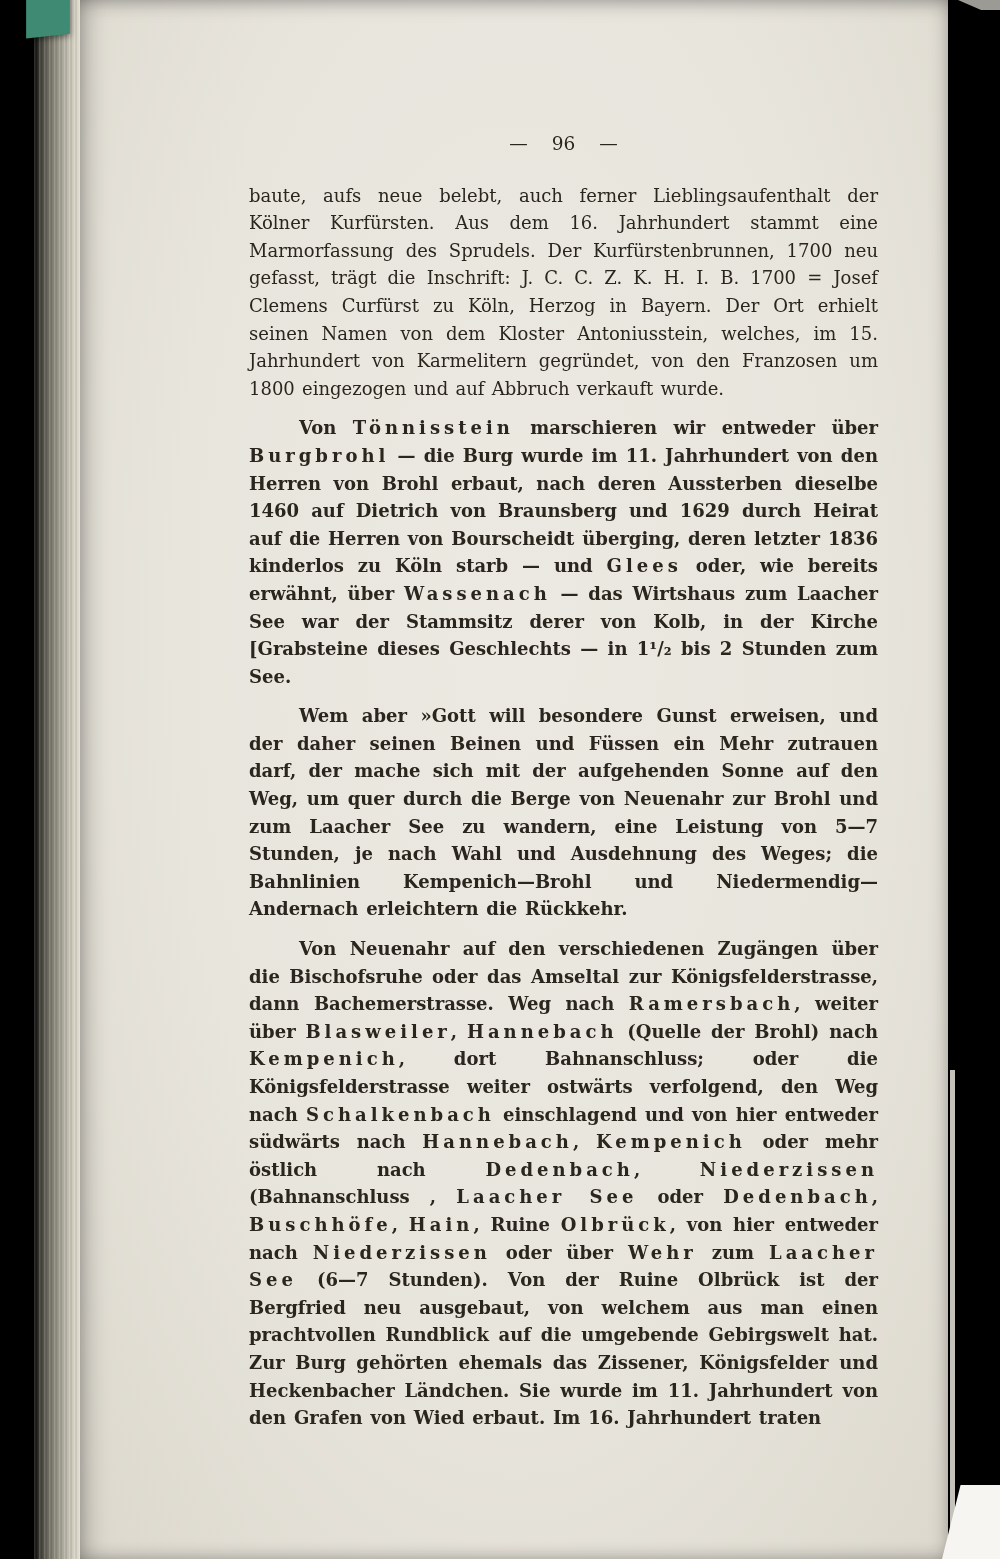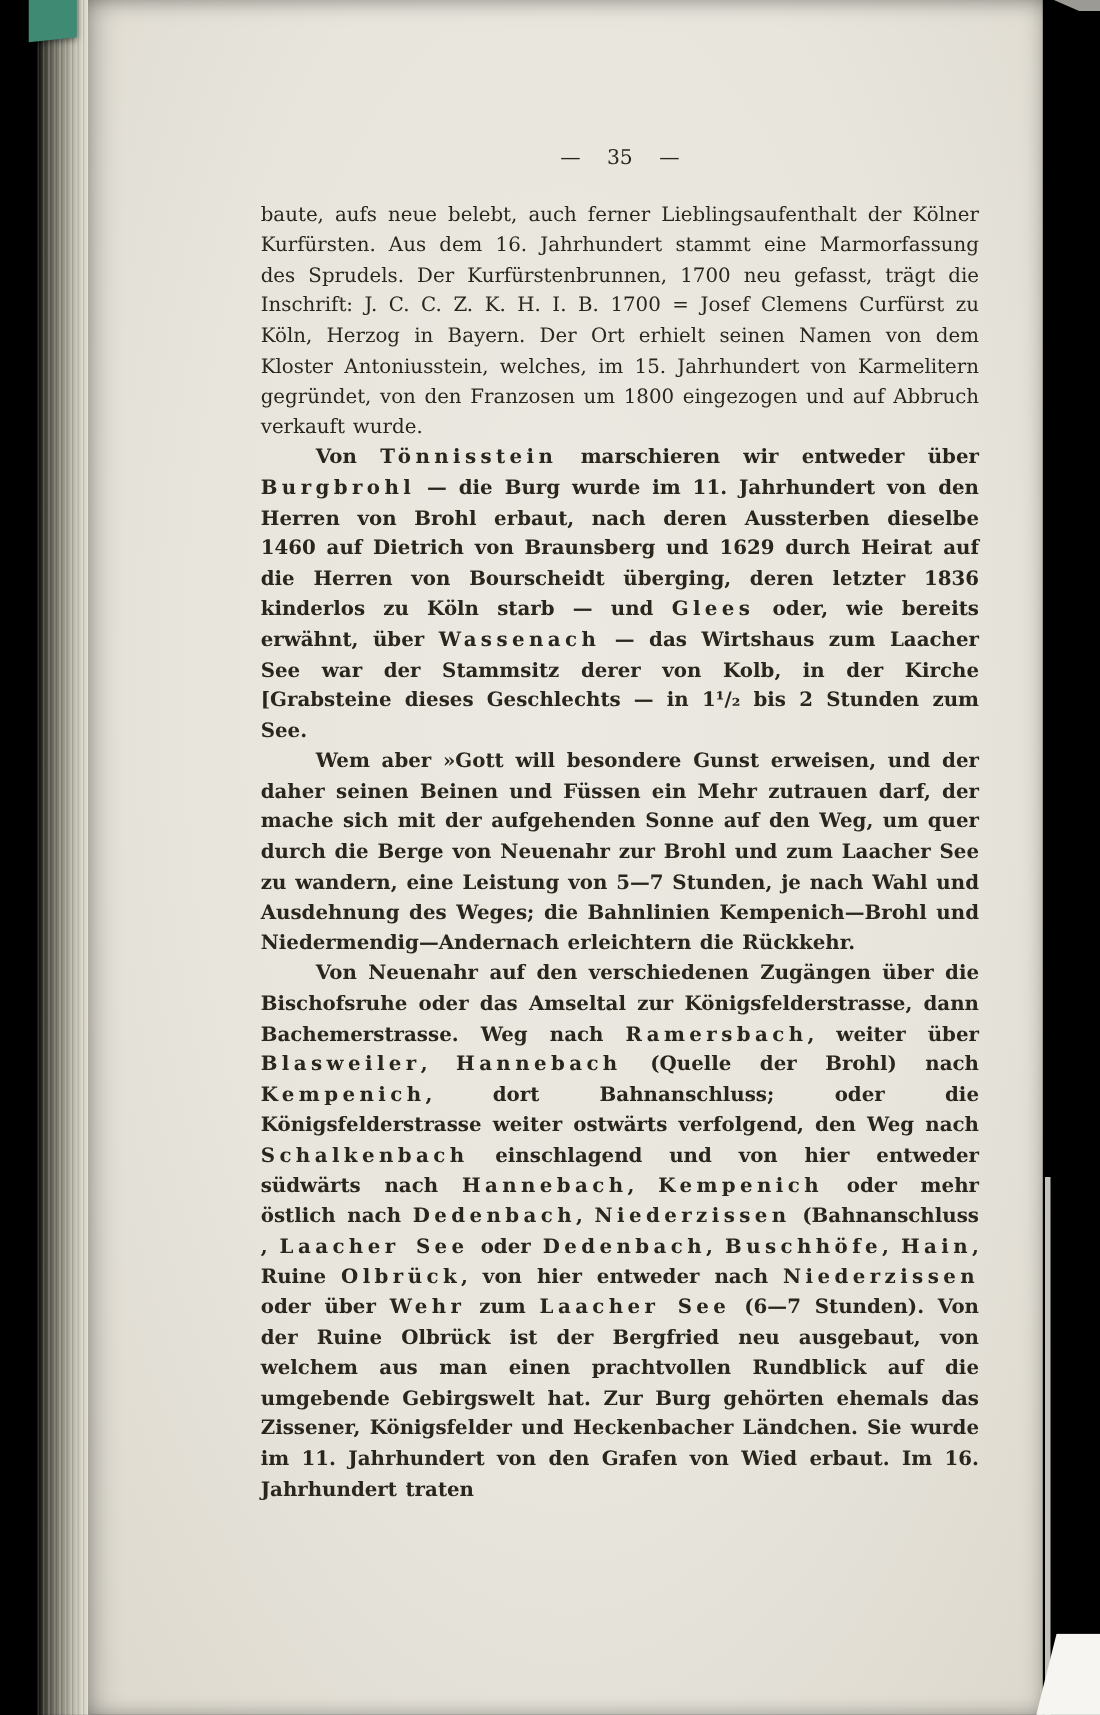--- a/index.html
+++ b/index.html
@@ -70,21 +70,21 @@
   .page-num {
     margin-top: 130px;
     margin-bottom: 24px;
     text-align: center;
     display: flex;
     justify-content: center;
     gap: 24px;
     font-size: 18.5px;
   }
   p.para {
-    margin: 0;
+    margin: 12px;
     word-spacing: 1.5px;
   }
   p.indent {
     text-indent: 50px;
     font-weight: bold;
   }
   .spaced {
     letter-spacing: 4px;
   }
   
@@ -122,21 +122,21 @@
 
 <div class="scan">
   <div class="spine-edge"></div>
   <div class="cover-corner"></div>
   <div class="top-right-sliver"></div>
 
   <div class="page">
     <div class="text-block">
       <div class="page-num">
         <span>—</span>
-        <span>35</span>
+        <span>96</span>
         <span>—</span>
       </div>
 
     <p class="para"><span>baute, aufs neue belebt, auch ferner Lieblingsaufenthalt der Kölner Kurfürsten. Aus dem 16. Jahrhundert stammt eine Marmorfassung des Sprudels. Der Kurfürstenbrunnen, 1700 neu gefasst, trägt die Inschrift: J. C. C. Z. K. H. I. B. 1700 = Josef Clemens Curfürst zu Köln, Herzog in Bayern. Der Ort erhielt seinen Namen von dem Kloster Antoniusstein, welches, im 15. Jahrhundert von Karmelitern gegründet, von den Franzosen um 1800 eingezogen und auf Abbruch verkauft wurde.</span></p>
         <p class="para indent"><span>Von </span><span class="spaced">Tönnisstein</span><span> marschieren wir entweder über </span><span class="spaced">Burgbrohl</span><span> — die Burg wurde im 11. Jahrhundert von den Herren von Brohl erbaut, nach deren Aussterben dieselbe 1460 auf Dietrich von Braunsberg und 1629 durch Heirat auf die Herren von Bourscheidt überging, deren letzter 1836 kinderlos zu Köln starb — und </span><span class="spaced">Glees</span><span> oder, wie bereits erwähnt, über </span><span class="spaced">Wassenach</span><span> — das Wirtshaus zum Laacher See war der Stammsitz derer von Kolb, in der Kirche [Grabsteine dieses Geschlechts — in 1¹/₂ bis 2 Stunden zum See.</span></p>
         <p class="para indent"><span>Wem aber »Gott will besondere Gunst erweisen, und der daher seinen Beinen und Füssen ein Mehr zutrauen darf, der mache sich mit der aufgehenden Sonne auf den Weg, um quer durch die Berge von Neuenahr zur Brohl und zum Laacher See zu wandern, eine Leistung von 5—7 Stunden, je nach Wahl und Ausdehnung des Weges; die Bahnlinien Kempenich—Brohl und Niedermendig—Andernach erleichtern die Rückkehr.</span></p>
         <p class="para indent"><span>Von Neuenahr auf den verschiedenen Zugängen über die Bischofsruhe oder das Amseltal zur Königsfelderstrasse, dann Bachemerstrasse. Weg nach </span><span class="spaced">Ramersbach</span><span>, weiter über </span><span class="spaced">Blasweiler</span><span>, </span><span class="spaced">Hannebach</span><span> (Quelle der Brohl) nach </span><span class="spaced">Kempenich</span><span>, dort Bahnanschluss; oder die Königsfelderstrasse weiter ostwärts verfolgend, den Weg nach </span><span class="spaced">Schalkenbach</span><span> einschlagend und von hier entweder südwärts nach </span><span class="spaced">Hannebach</span><span>, </span><span class="spaced">Kempenich</span><span> oder mehr östlich nach </span><span class="spaced">Dedenbach</span><span>, </span><span class="spaced">Niederzissen</span><span> (Bahnanschluss , </span><span class="spaced">Laacher See</span><span> oder </span><span class="spaced">Dedenbach</span><span>, </span><span class="spaced">Buschhöfe</span><span>, </span><span class="spaced">Hain</span><span>, Ruine </span><span class="spaced">Olbrück</span><span>, von hier entweder nach </span><span class="spaced">Niederzissen</span><span> oder über </span><span class="spaced">Wehr</span><span> zum </span><span class="spaced">Laacher See</span><span> (6—7 Stunden). Von der Ruine Olbrück ist der Bergfried neu ausgebaut, von welchem aus man einen prachtvollen Rundblick auf die umgebende Gebirgswelt hat. Zur Burg gehörten ehemals das Zissener, Königsfelder und Heckenbacher Ländchen. Sie wurde im 11. Jahrhundert von den Grafen von Wied erbaut. Im 16. Jahrhundert traten</span></p>
       </div>
   </div>
 

